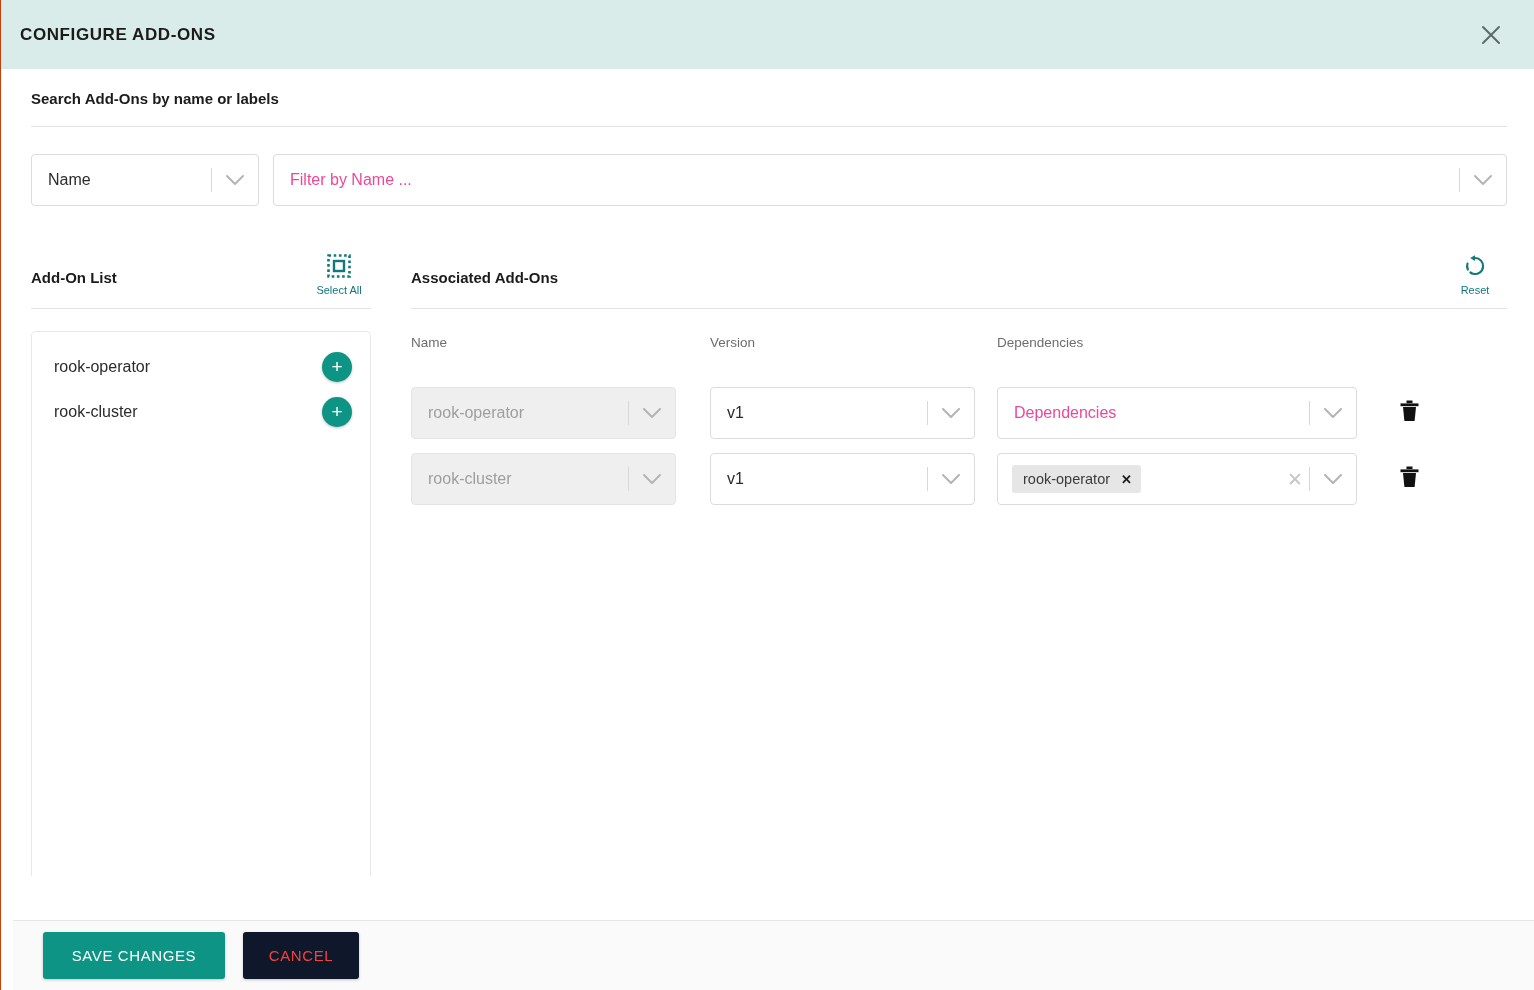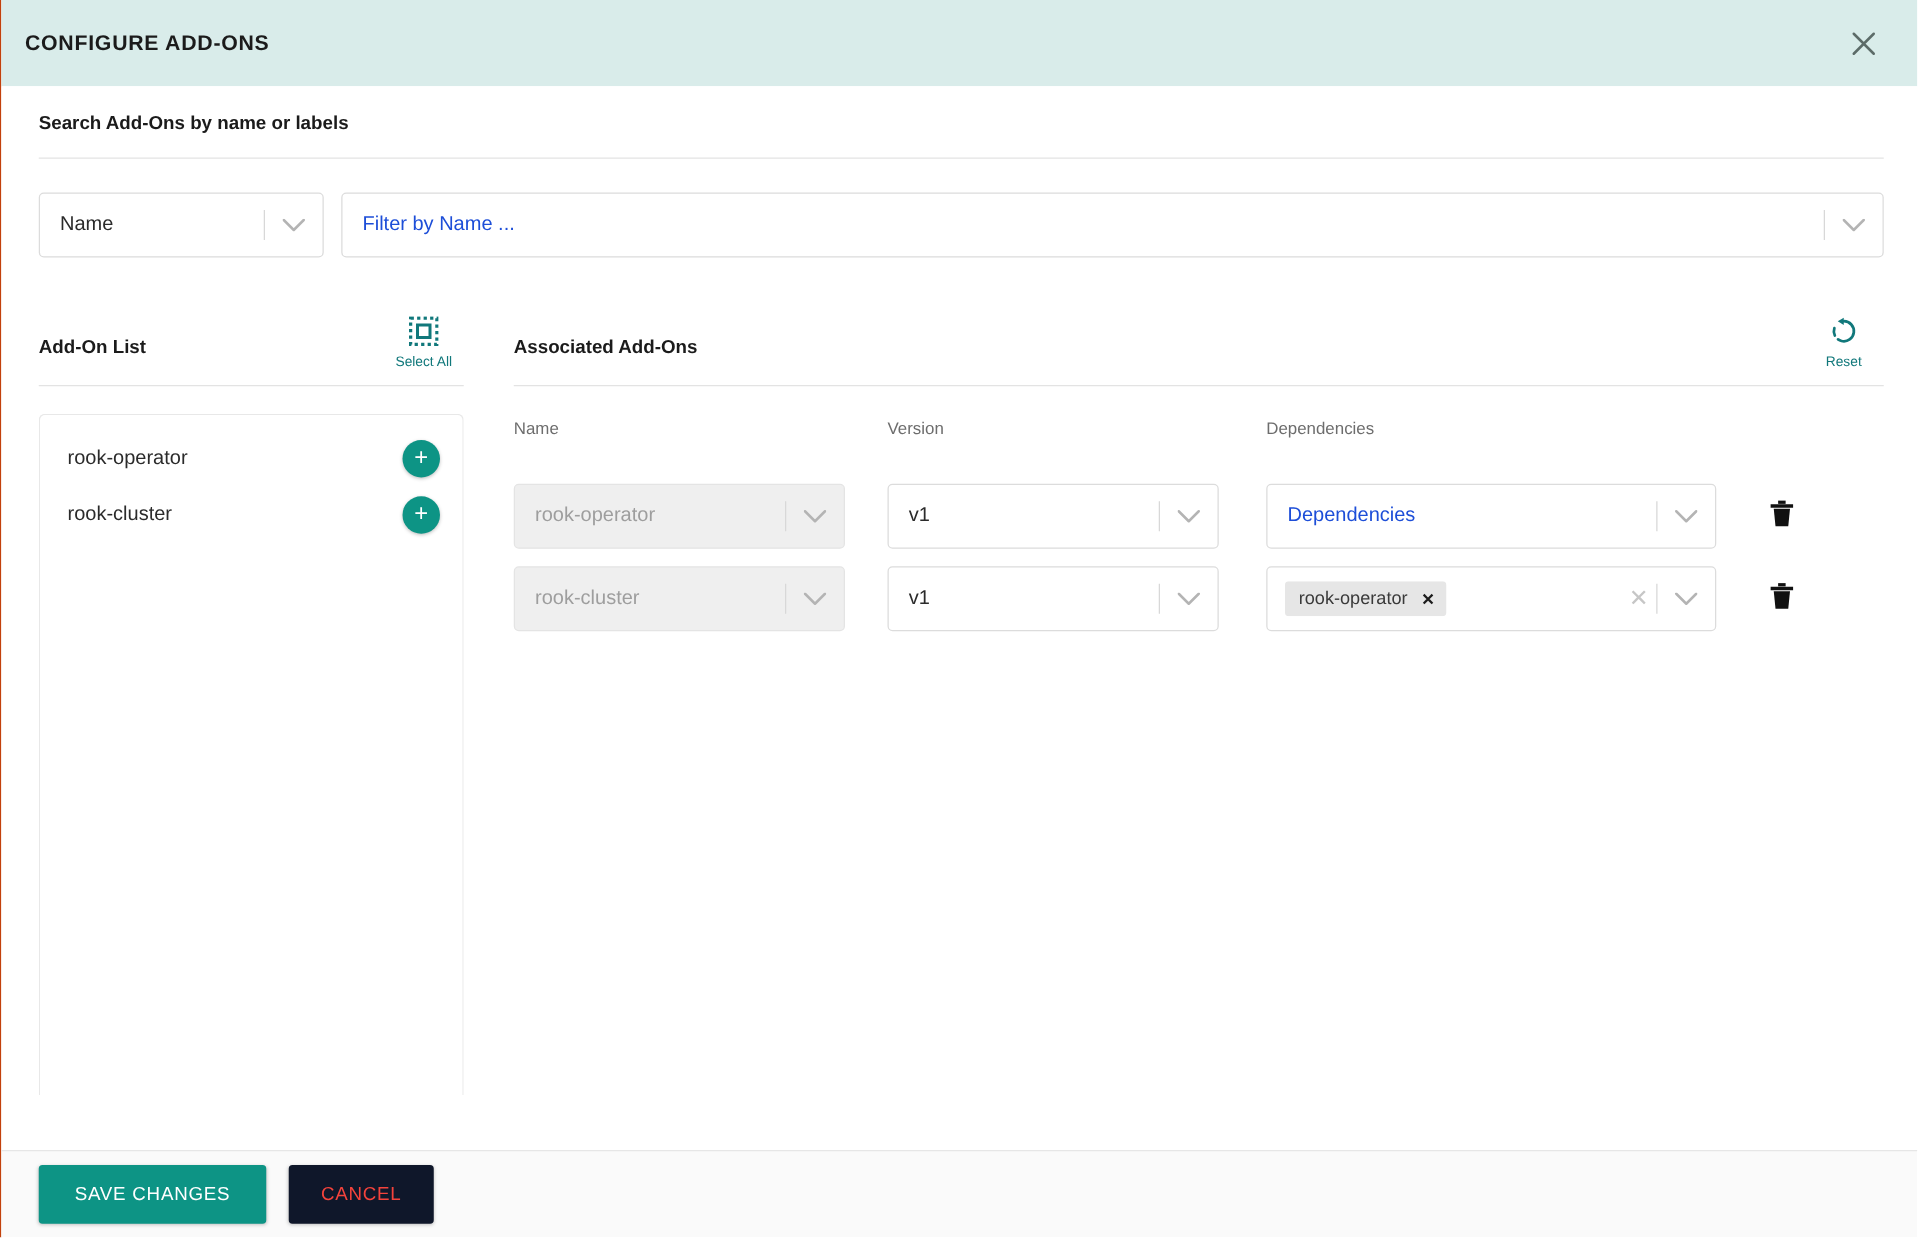--- a/index.html
+++ b/index.html
@@ -77,21 +77,21 @@
   }
   .sel.disabled { background: #efefef; border-color: #e4e4e4; }
   .sel-value {
     flex: 1;
     padding-left: 16px;
     font-size: 16px;
     color: #2b2b2b;
     white-space: nowrap;
     overflow: hidden;
   }
-  .sel-value.placeholder { color: #1d4ed8; }
+  .sel-value.placeholder { color: #ec4899; }
   .sel-value.muted { color: #9e9e9e; }
   .sel-sep {
     width: 1px; height: 24px;
     background: #d8d8d8;
     margin-right: 0;
   }
   .sel-caret {
     width: 46px;
     display: flex; align-items: center; justify-content: center;
   }
@@ -191,21 +191,21 @@
     margin-bottom: 7px;
   }
   .assoc-row {
     display: flex;
     gap: 22px;
     align-items: flex-start;
     margin-bottom: 14px;
   }
   .c-name { width: 265px; flex: none; }
   .c-version { width: 265px; flex: none; margin-left: 12px; }
-  .c-deps { width: 360px; flex: none; margin-left: 16px; }
+  .c-deps { width: 360px; flex: none; }
   .c-del { width: 60px; flex: none; display: flex; align-items: center; justify-content: center; height: 52px; cursor: pointer; }
 
   .chip {
     display: inline-flex;
     align-items: center;
     gap: 11px;
     background: #e6e6e6;
     border-radius: 3px;
     height: 28px;
     padding: 0 9px 0 11px;
@@ -222,21 +222,21 @@
   .deps-body {
     flex: 1;
     display: flex;
     align-items: center;
     overflow: hidden;
   }
 
   
   .modal-footer {
     position: absolute;
-    left: 0; right: 0; bottom: 0;
+    left: 12px; right: 0; bottom: 0;
     height: 70px;
     background: #fafafa;
     border-top: 1px solid #e6e6e6;
     display: flex;
     align-items: center;
     padding-left: 30px;
     gap: 18px;
   }
   .btn {
     height: 47px;

